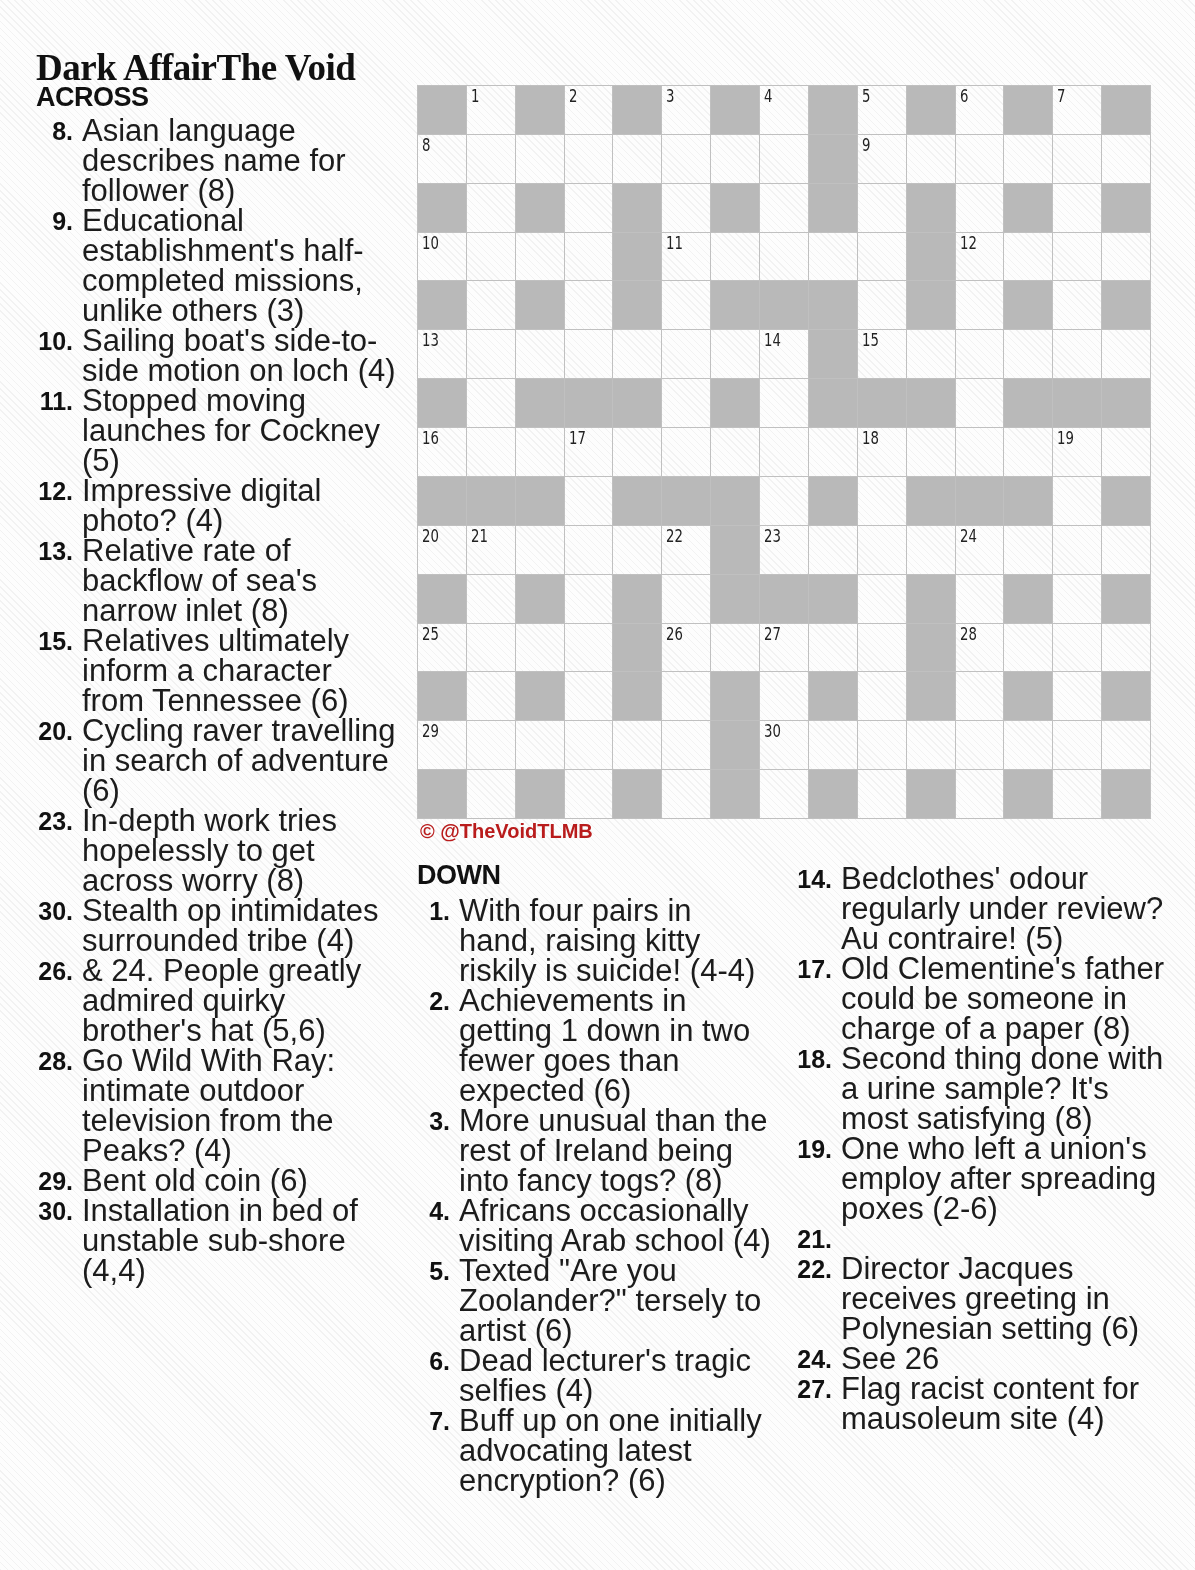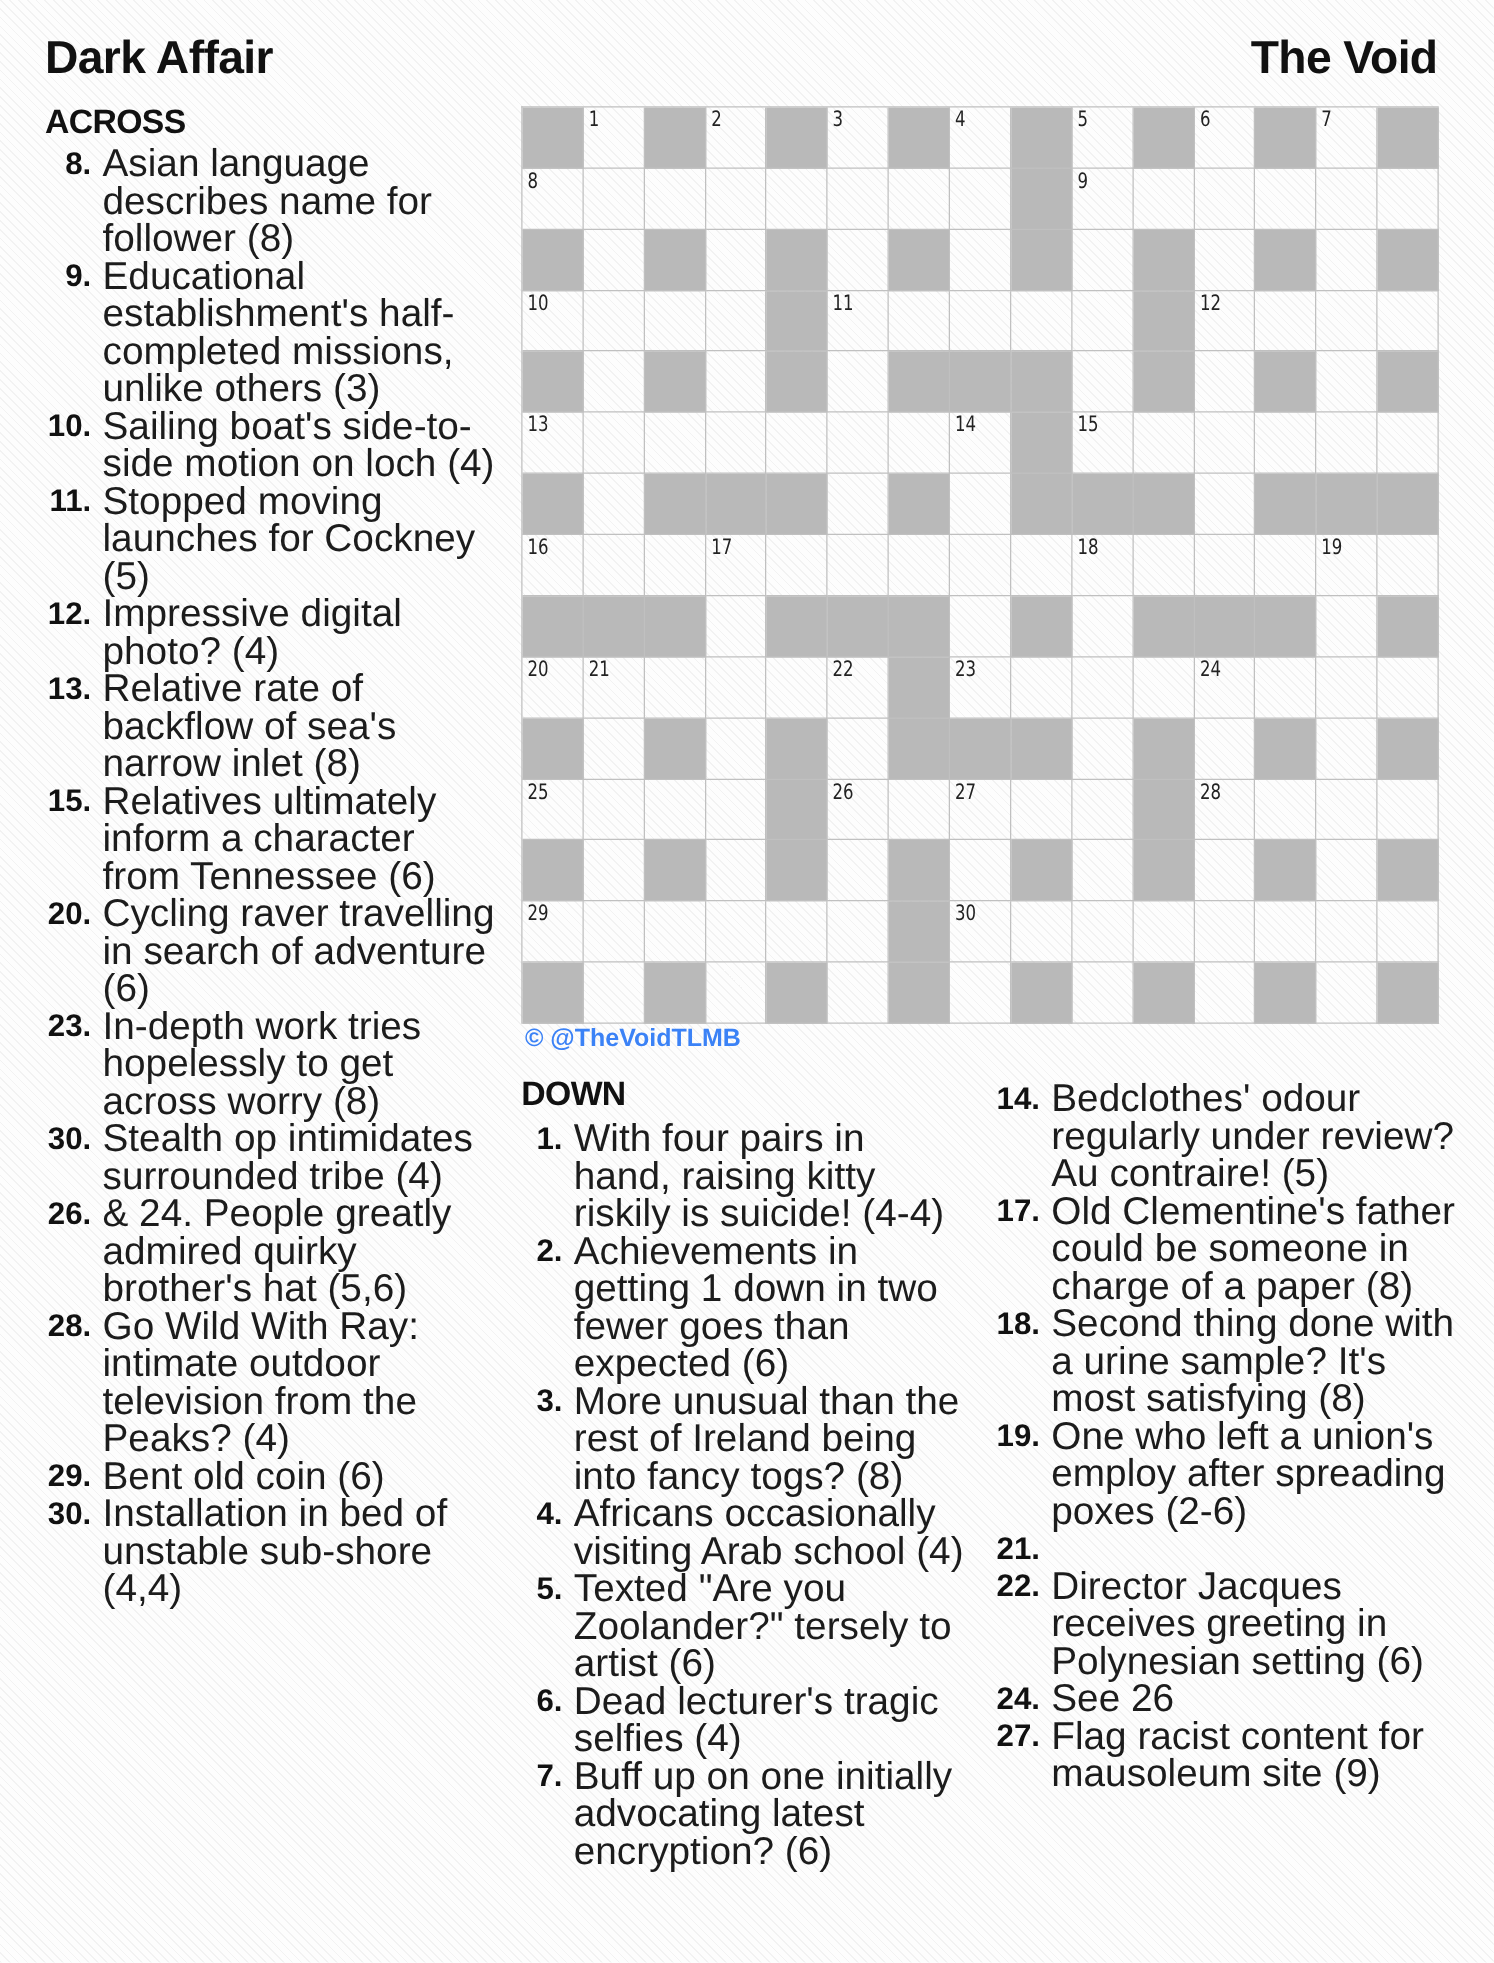--- a/index.html
+++ b/index.html
@@ -13,22 +13,22 @@
     position:relative;
     font-family:"Liberation Sans","DejaVu Sans",sans-serif;
     color:var(--ink);
     background-color:#fdfdfd;
     background-image:repeating-linear-gradient(45deg, rgba(0,0,0,0.045) 0px, rgba(0,0,0,0.045) 1px, transparent 1px, transparent 5px);
     overflow:hidden;
   }
 
   
   .masthead{
-    position:absolute; left:36px; right:45px; top:25px;
-    display:flex; justify-content:space-between; align-items:baseline;
+    position:absolute; left:36px; right:45px; top:46px;
+    display:flex; justify-content:flex-start; align-items:baseline;font-family:Liberation Serif, serif;
   }
   .masthead h1{
     font-size:37px; font-weight:700; letter-spacing:-0.5px; color:#111;
   }
 
   
   .section-label{
     font-size:27px; font-weight:700; color:#111; margin-bottom:3px; letter-spacing:-0.5px;
   }
   .clue{
@@ -74,21 +74,21 @@
   .cell.block{ background:var(--block); }
   .cell .cnum{
     position:absolute; top:0px; left:4px;
     font-size:17px; line-height:20px; color:#222;
     font-family:"DejaVu Sans",sans-serif;
     transform:scaleX(0.78); transform-origin:left top;
   }
 
   #copyright{
     position:absolute; left:420px; top:820px;
-    font-size:20px; font-weight:700; color:#3b82f6;
+    font-size:20px; font-weight:700; color:#b91c1c;
   }
 </style>
 </head>
 <body>
 
 <div class="masthead">
   <h1>Dark Affair</h1>
   <h1>The Void</h1>
 </div>
 
@@ -499,16 +499,16 @@
       <div class="clue">
         <span class="num">22.</span>
         <span class="txt">Director Jacques receives greeting in Polynesian setting (6)</span>
       </div>
       <div class="clue">
         <span class="num">24.</span>
         <span class="txt">See 26</span>
       </div>
       <div class="clue">
         <span class="num">27.</span>
-        <span class="txt">Flag racist content for mausoleum site (9)</span>
+        <span class="txt">Flag racist content for mausoleum site (4)</span>
       </div>
     </div>
 </div>
 
 </body></html>

